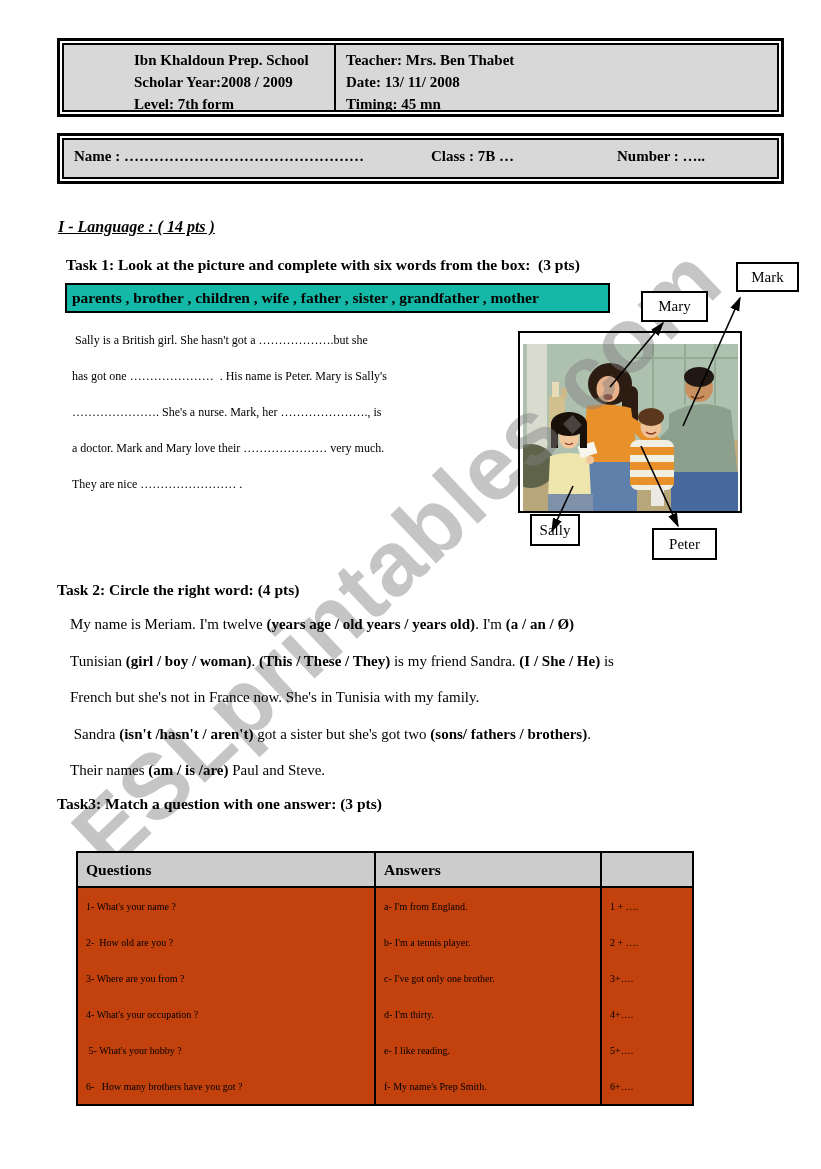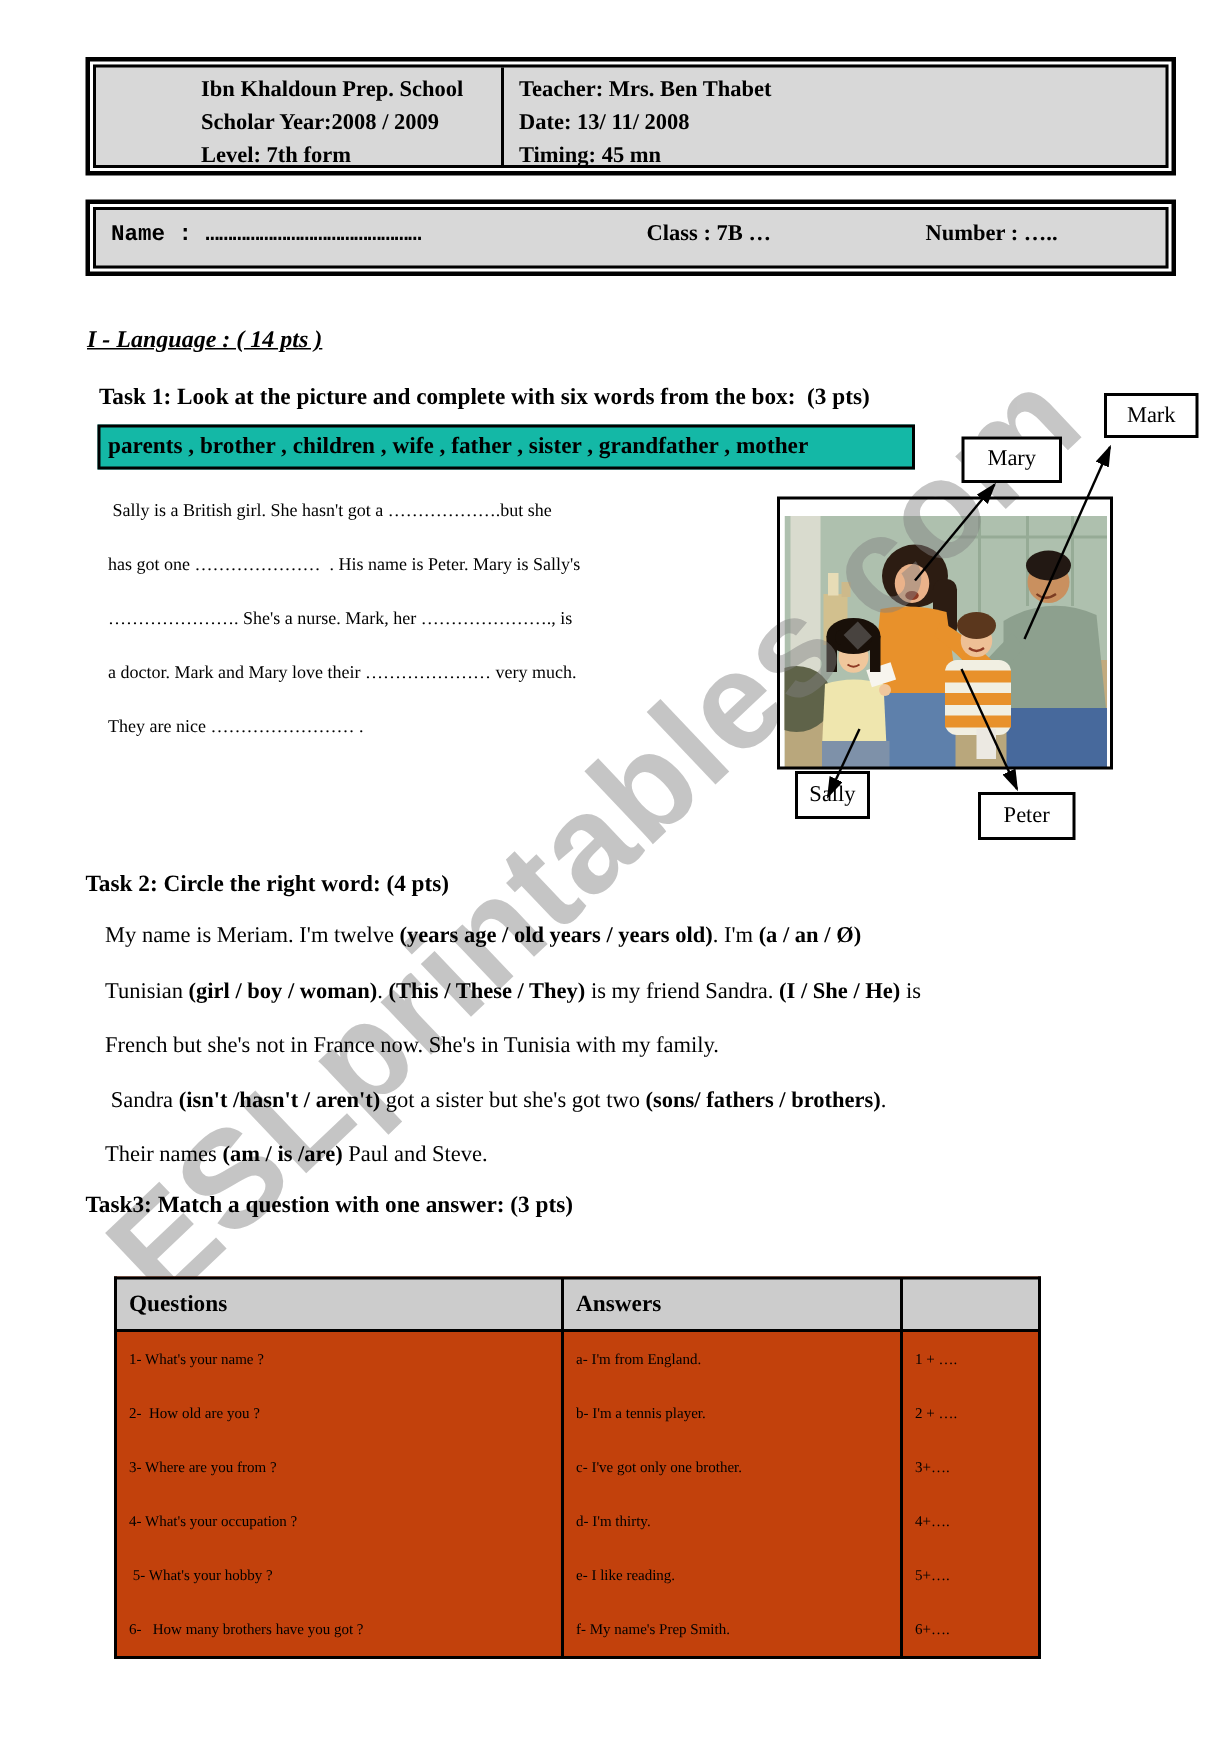--- a/index.html
+++ b/index.html
@@ -66,21 +66,21 @@
     <div class="hdr-col hdr-col3">
       <div>Teacher: Mrs. Ben Thabet</div>
       <div>Date:  13/ 11/ 2008</div>
       <div>Timing: 45 mn</div>
     </div>
   </div>
 </div>
 
 <div class="el dbox" style="left:57px;top:133px;width:727px;height:51px;">
   <div class="dbox-inner namebar">
-    <span style="left:10px;font-family:Liberation Mono, monospace;">Name : …………………………………………</span>
+    <span style="left:10px;">Name : …………………………………………</span>
     <span style="left:367px;">Class : 7B …</span>
     <span style="left:553px;">Number : …..</span>
   </div>
 </div>
 
 <div class="el sec-title" style="left:58px;top:218px;">I - Language : ( 14 pts )</div>
 
 <div class="el task-title" style="left:66px;top:256px;">Task 1: Look at the picture and complete with six words from the box:  (3 pts)</div>
 
 <div class="el wordbox" style="left:65px;top:283px;">parents , brother , children , wife , father , sister , grandfather , mother</div>

